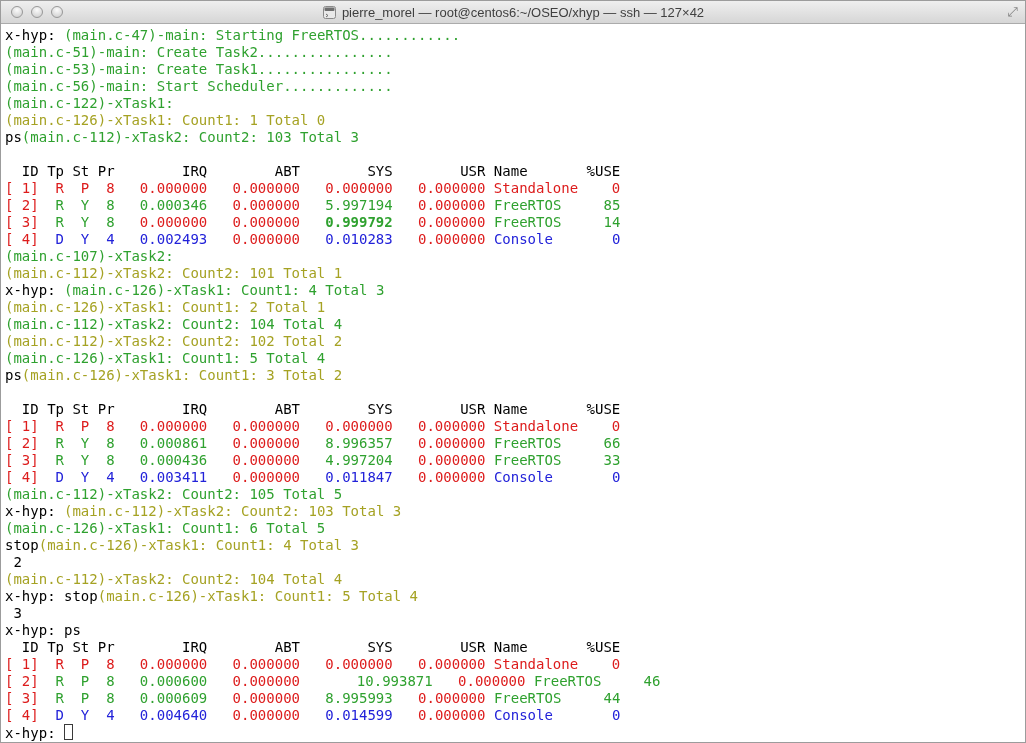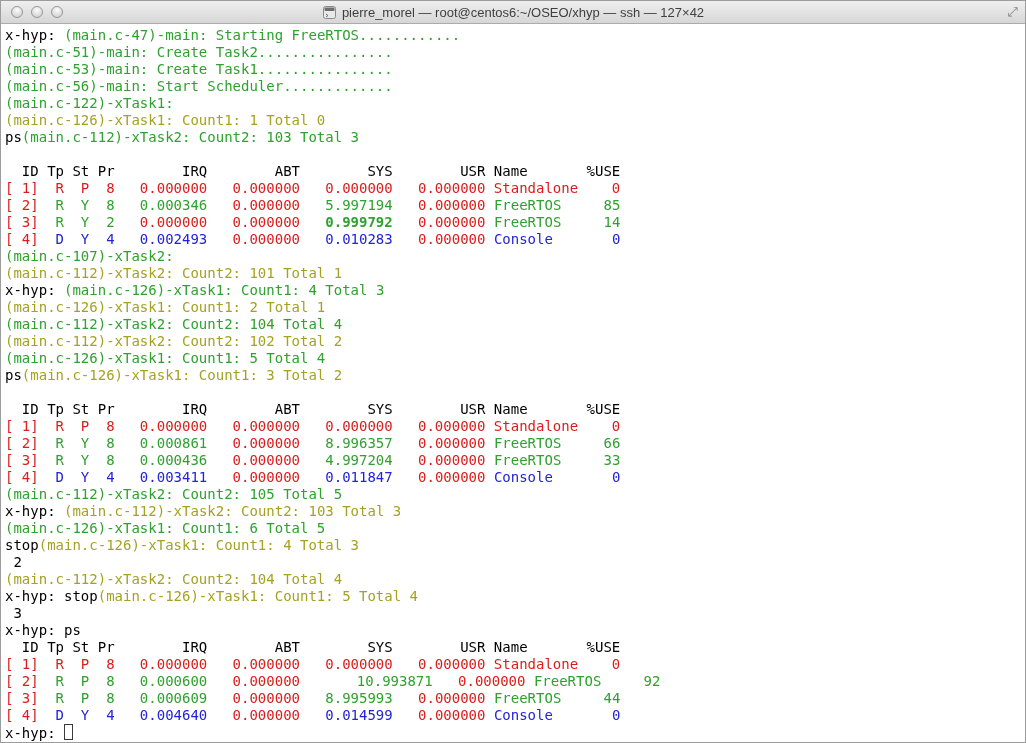--- a/index.html
+++ b/index.html
@@ -71,21 +71,21 @@
       <div class="line"><span style="color: var(--green);">(main.c-51)-main: Create Task2................</span></div>
       <div class="line"><span style="color: var(--green);">(main.c-53)-main: Create Task1................</span></div>
       <div class="line"><span style="color: var(--green);">(main.c-56)-main: Start Scheduler.............</span></div>
       <div class="line"><span style="color: var(--green);">(main.c-122)-xTask1:</span></div>
       <div class="line"><span style="color: var(--olive);">(main.c-126)-xTask1: Count1: 1 Total 0</span></div>
       <div class="line"><span style="color: var(--black);">ps</span><span style="color: var(--green);">(main.c-112)-xTask2: Count2: 103 Total 3</span></div>
       <div class="line"></div>
       <div class="line"><span style="color: var(--black);">  ID Tp St Pr        IRQ        ABT        SYS        USR Name       %USE</span></div>
       <div class="line"><span style="color: var(--red);">[ 1]  R  P  8   0.000000   0.000000   0.000000   0.000000 Standalone    0</span></div>
       <div class="line"><span style="color: var(--red);">[ 2]</span><span style="color: var(--green);">  R  Y  8   0.000346</span><span style="color: var(--red);">   0.000000</span><span style="color: var(--green);">   5.997194</span><span style="color: var(--red);">   0.000000</span><span style="color: var(--green);"> FreeRTOS     85</span></div>
-      <div class="line"><span style="color: var(--red);">[ 3]</span><span style="color: var(--green);">  R  Y  2</span><span style="color: var(--red);">   0.000000   0.000000</span><span style="color: var(--green); font-weight: bold;">   0.999792</span><span style="color: var(--red);">   0.000000</span><span style="color: var(--green);"> FreeRTOS     14</span></div>
+      <div class="line"><span style="color: var(--red);">[ 3]</span><span style="color: var(--green);">  R  Y  8</span><span style="color: var(--red);">   0.000000   0.000000</span><span style="color: var(--green); font-weight: bold;">   0.999792</span><span style="color: var(--red);">   0.000000</span><span style="color: var(--green);"> FreeRTOS     14</span></div>
       <div class="line"><span style="color: var(--red);">[ 4]</span><span style="color: var(--blue);">  D  Y  4   0.002493</span><span style="color: var(--red);">   0.000000</span><span style="color: var(--blue);">   0.010283</span><span style="color: var(--red);">   0.000000</span><span style="color: var(--blue);"> Console       0</span></div>
       <div class="line"><span style="color: var(--green);">(main.c-107)-xTask2:</span></div>
       <div class="line"><span style="color: var(--olive);">(main.c-112)-xTask2: Count2: 101 Total 1</span></div>
       <div class="line"><span style="color: var(--black);">x-hyp: </span><span style="color: var(--green);">(main.c-126)-xTask1: Count1: 4 Total 3</span></div>
       <div class="line"><span style="color: var(--olive);">(main.c-126)-xTask1: Count1: 2 Total 1</span></div>
       <div class="line"><span style="color: var(--green);">(main.c-112)-xTask2: Count2: 104 Total 4</span></div>
       <div class="line"><span style="color: var(--olive);">(main.c-112)-xTask2: Count2: 102 Total 2</span></div>
       <div class="line"><span style="color: var(--green);">(main.c-126)-xTask1: Count1: 5 Total 4</span></div>
       <div class="line"><span style="color: var(--black);">ps</span><span style="color: var(--olive);">(main.c-126)-xTask1: Count1: 3 Total 2</span></div>
       <div class="line"></div>
@@ -98,19 +98,19 @@
       <div class="line"><span style="color: var(--black);">x-hyp: </span><span style="color: var(--olive);">(main.c-112)-xTask2: Count2: 103 Total 3</span></div>
       <div class="line"><span style="color: var(--green);">(main.c-126)-xTask1: Count1: 6 Total 5</span></div>
       <div class="line"><span style="color: var(--black);">stop</span><span style="color: var(--olive);">(main.c-126)-xTask1: Count1: 4 Total 3</span></div>
       <div class="line"><span style="color: var(--black);"> 2</span></div>
       <div class="line"><span style="color: var(--olive);">(main.c-112)-xTask2: Count2: 104 Total 4</span></div>
       <div class="line"><span style="color: var(--black);">x-hyp: stop</span><span style="color: var(--olive);">(main.c-126)-xTask1: Count1: 5 Total 4</span></div>
       <div class="line"><span style="color: var(--black);"> 3</span></div>
       <div class="line"><span style="color: var(--black);">x-hyp: ps</span></div>
       <div class="line"><span style="color: var(--black);">  ID Tp St Pr        IRQ        ABT        SYS        USR Name       %USE</span></div>
       <div class="line"><span style="color: var(--red);">[ 1]  R  P  8   0.000000   0.000000   0.000000   0.000000 Standalone    0</span></div>
-      <div class="line"><span style="color: var(--red);">[ 2]</span><span style="color: var(--green); margin-top: 21px;">  R  P  8   0.000600</span><span style="color: var(--red);">   0.000000</span><span style="color: var(--green); padding-left: 40px;">  10.993871</span><span style="color: var(--red);">   0.000000</span><span style="color: var(--green);"> FreeRTOS     92</span></div>
+      <div class="line"><span style="color: var(--red);">[ 2]</span><span style="color: var(--green); margin-top: 21px;">  R  P  8   0.000600</span><span style="color: var(--red);">   0.000000</span><span style="color: var(--green); padding-left: 40px;">  10.993871</span><span style="color: var(--red);">   0.000000</span><span style="color: var(--green);"> FreeRTOS     46</span></div>
       <div class="line"><span style="color: var(--red);">[ 3]</span><span style="color: var(--green);">  R  P  8   0.000609</span><span style="color: var(--red);">   0.000000</span><span style="color: var(--green);">   8.995993</span><span style="color: var(--red);">   0.000000</span><span style="color: var(--green);"> FreeRTOS     44</span></div>
       <div class="line"><span style="color: var(--red);">[ 4]</span><span style="color: var(--blue);">  D  Y  4   0.004640</span><span style="color: var(--red);">   0.000000</span><span style="color: var(--blue);">   0.014599</span><span style="color: var(--red);">   0.000000</span><span style="color: var(--blue);"> Console       0</span></div>
       <div class="line"><span style="color: var(--black);">x-hyp: </span><span class="cursor"></span></div>
     </div>
 
 </div>
 
 </body></html>

